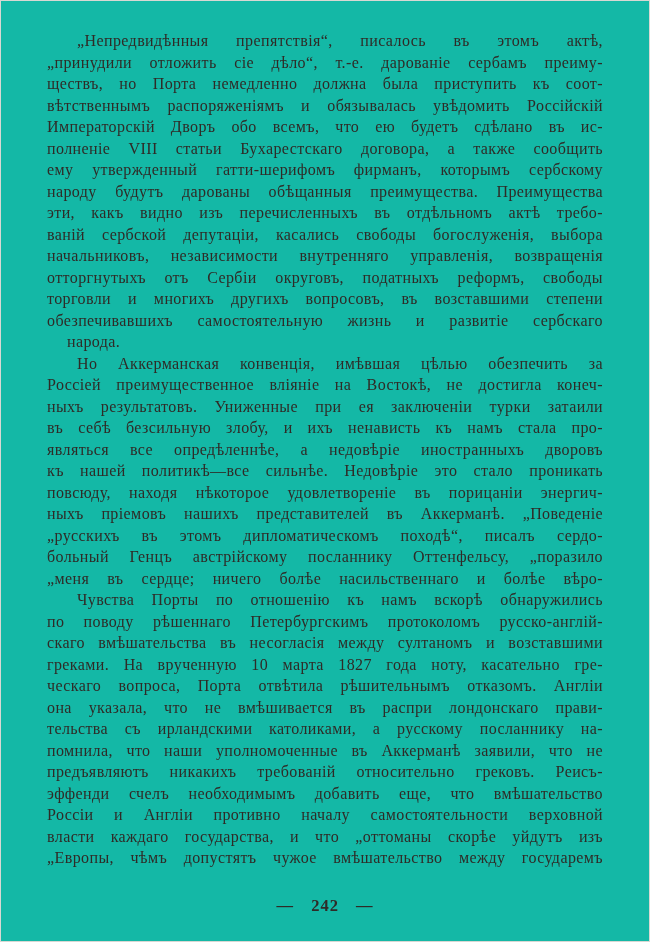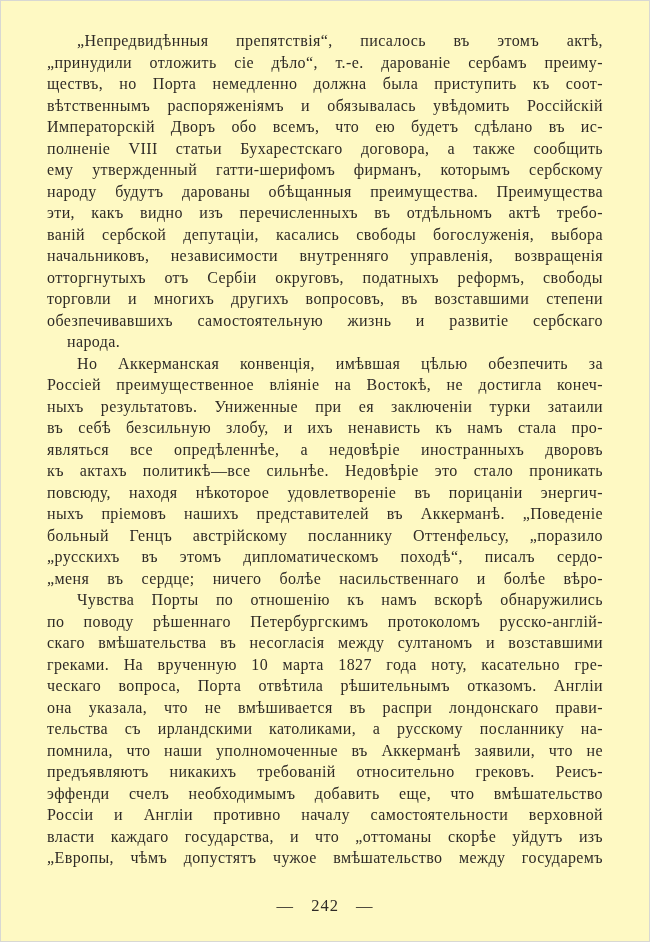--- a/index.html
+++ b/index.html
@@ -6,21 +6,21 @@
   body {
     width: 650px;
     height: 942px;
     background: #f2f2ef;
     font-family: "Liberation Serif", "DejaVu Serif", serif;
   }
   .book-page {
     position: relative;
     width: 650px;
     height: 942px;
-    background: #fef9c3;
+    background: #14b8a6;
     box-shadow: inset 0 0 0 1px #d8d8d3;
     color: #2f2b27;
     overflow: hidden;
   }
   .text-block {
     position: absolute;
     left: 47px;
     top: 30px;
     width: 556px;
     font-size: 16px;
@@ -37,20 +37,21 @@
   .page-number {
     position: absolute;
     left: 0;
     top: 896px;
     width: 650px;
     text-align: center;
     font-size: 16.5px;
     letter-spacing: 1px;
     word-spacing: 12px;
     color: #2f2b27;
+    font-weight: bold;
   }
 </style>
 </head>
 <body>
 
 <div class="book-page">
   <div class="text-block">
       <div class="paragraph">
         <div class="line first">„Непредвидѣнныя препятствія“, писалось въ этомъ актѣ,</div>
         <div class="line">„принудили отложить сіе дѣло“, т.-е. дарованіе сербамъ преиму-</div>
@@ -67,25 +68,25 @@
         <div class="line">торговли и многихъ другихъ вопросовъ, въ возставшими степени</div>
         <div class="line">обезпечивавшихъ самостоятельную жизнь и развитіе сербскаго</div>
         <div class="line last">народа.</div>
       </div>
       <div class="paragraph">
         <div class="line first">Но Аккерманская конвенція, имѣвшая цѣлью обезпечить за</div>
         <div class="line">Россіей преимущественное вліяніе на Востокѣ, не достигла конеч-</div>
         <div class="line">ныхъ результатовъ. Униженные при ея заключеніи турки затаили</div>
         <div class="line">въ себѣ безсильную злобу, и ихъ ненависть къ намъ стала про-</div>
         <div class="line">являться все опредѣленнѣе, а недовѣріе иностранныхъ дворовъ</div>
-        <div class="line">къ актахъ политикѣ—все сильнѣе. Недовѣріе это стало проникать</div>
+        <div class="line">къ нашей политикѣ—все сильнѣе. Недовѣріе это стало проникать</div>
         <div class="line">повсюду, находя нѣкоторое удовлетвореніе въ порицаніи энергич-</div>
         <div class="line">ныхъ пріемовъ нашихъ представителей въ Аккерманѣ. „Поведеніе</div>
+        <div class="line">„русскихъ въ этомъ дипломатическомъ походѣ“, писалъ сердо-</div>
         <div class="line">больный Генцъ австрійскому посланнику Оттенфельсу, „поразило</div>
-        <div class="line">„русскихъ въ этомъ дипломатическомъ походѣ“, писалъ сердо-</div>
         <div class="line">„меня въ сердце; ничего болѣе насильственнаго и болѣе вѣро-</div>
       </div>
       <div class="paragraph">
         <div class="line first">Чувства Порты по отношенію къ намъ вскорѣ обнаружились</div>
         <div class="line">по поводу рѣшеннаго Петербургскимъ протоколомъ русско-англій-</div>
         <div class="line">скаго вмѣшательства въ несогласія между султаномъ и возставшими</div>
         <div class="line">греками. На врученную 10 марта 1827 года ноту, касательно гре-</div>
         <div class="line">ческаго вопроса, Порта отвѣтила рѣшительнымъ отказомъ. Англіи</div>
         <div class="line">она указала, что не вмѣшивается въ распри лондонскаго прави-</div>
         <div class="line">тельства съ ирландскими католиками, а русскому посланнику на-</div>

